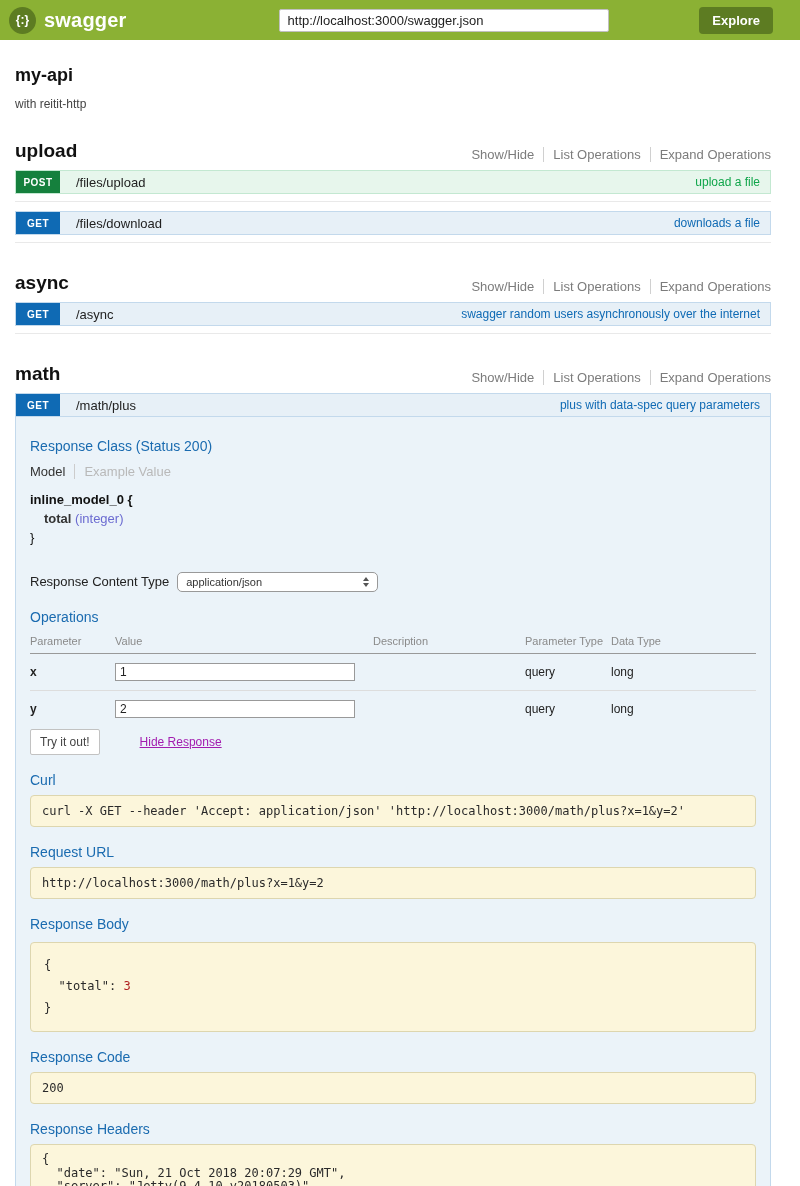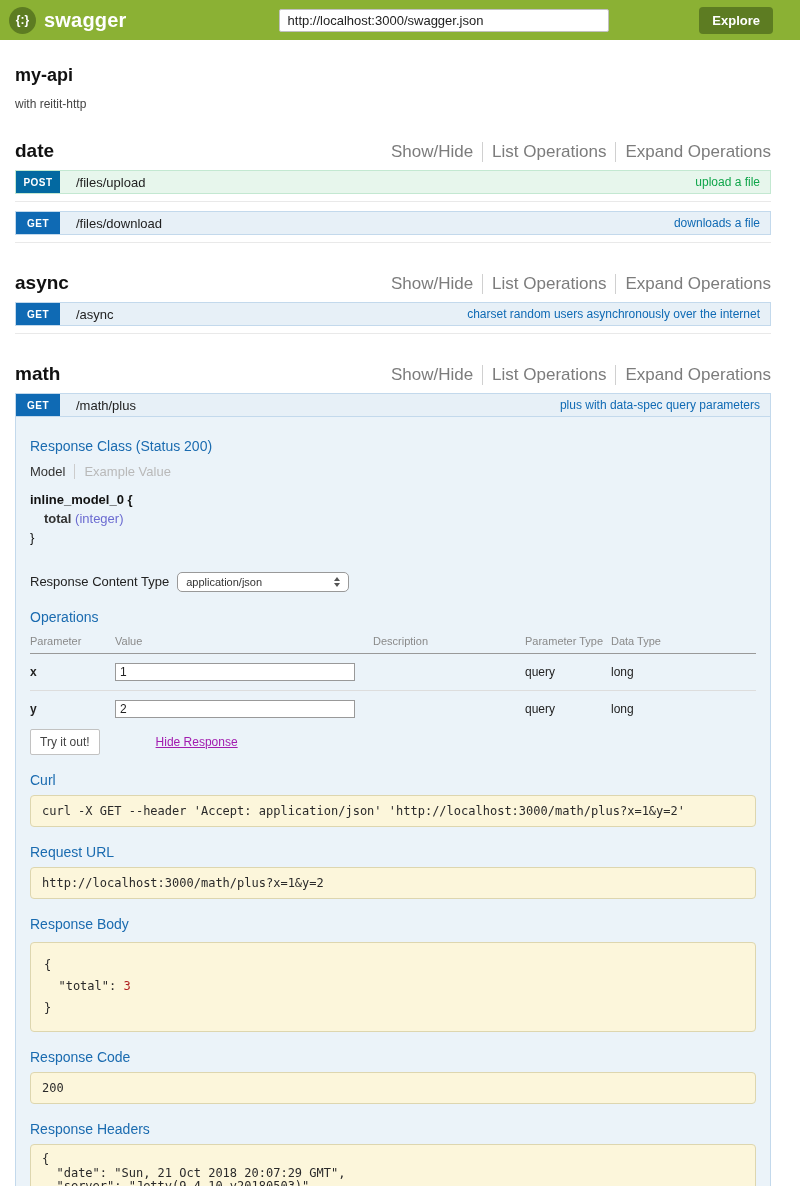--- a/index.html
+++ b/index.html
@@ -17,69 +17,69 @@
                  font-size:13px; font-weight:bold; padding:6px 13px; cursor:pointer; }
 
   
   .wrap { padding:0 29px 0 15px; }
   .api-title { font-size:18px; font-weight:bold; color:#111; margin-top:25px; }
   .api-sub { font-size:12px; color:#444; margin-top:11px; }
 
   
   .sec-head { display:flex; align-items:flex-end; margin-top:29px; margin-bottom:8px; }
   .sec-title { font-size:19px; font-weight:bold; color:#111; }
-  .sec-links { margin-left:auto; display:flex; align-items:center; font-size:17px; color:#7c7c7c; }
+  .sec-links { margin-left:auto; display:flex; align-items:center; font-size:13px; color:#7c7c7c; }
   .sec-links a { color:#7c7c7c; text-decoration:none; padding:0 9px; cursor:pointer; }
   .sec-links a + a { border-left:1px solid #d0d0d0; }
   .sec-links a:last-child { padding-right:0; }
 
   
   .op-head { display:flex; align-items:stretch; height:24px; border:1px solid; cursor:pointer; }
   .op-head.get  { background:#e7f0f7; border-color:#c3d9ec; }
   .op-head.post { background:#e7f6ec; border-color:#c3e8d1; }
   .method { width:44px; display:flex; align-items:center; justify-content:center;
             color:#fff; font-size:10px; font-weight:bold; letter-spacing:0.5px; }
   .get  .method { background:#0f6ab4; }
-  .post .method { background:#0369a1; }
+  .post .method { background:#15803d; }
   .path { padding-left:16px; font-size:13px; color:#222; display:flex; align-items:center; text-decoration:none; }
   .summary { margin-left:auto; padding-right:10px; font-size:12px; display:flex; align-items:center; text-decoration:none; }
   .get  .summary { color:#0f6ab4; }
   .post .summary { color:#10a54a; }
   .op-sep { border-bottom:1px solid #e9e9e9; margin:7px 0 9px 0; }
 
   
   .op-content { background:#ebf3f9; border:1px solid #c3d9ec; border-top:none; padding:4px 14px 18px 14px; }
   .blue-h { color:#1a6bb0; font-size:14px; font-weight:normal; margin-top:17px; margin-bottom:7px; }
   .tabs { display:flex; font-size:13px; margin:10px 0 12px 0; align-items:center; }
   .tab-model { color:#333; padding-right:9px; cursor:pointer; }
   .tab-example { color:#b9b9b9; padding-left:9px; border-left:1px solid #ccc; cursor:pointer; }
   .model-sig { font-size:13px; color:#111; line-height:1.45; }
   .model-sig .sig-line1 { font-weight:bold; }
   .model-sig .prop { padding-left:14px; }
   .model-sig .prop-name { font-weight:bold; color:#333; }
   .model-sig .prop-type { color:#6b6bd1; }
   .rct-row { display:flex; align-items:center; margin-top:24px; font-size:13px; color:#222; }
-  .fake-select { margin-left:8px; width:172px; display:inline-flex; align-items:center;
+  .fake-select { margin-left:8px; width:201px; display:inline-flex; align-items:center;
                  background:#fff; border:1px solid #999; border-radius:5px; padding:3px 8px;
                  font-size:11px; color:#333; cursor:pointer; }
   .updown { margin-left:auto; display:inline-flex; flex-direction:column; gap:2px; }
   .updown i { width:0; height:0; border-left:3px solid transparent; border-right:3px solid transparent; }
   .updown .up { border-bottom:4px solid #555; }
   .updown .down { border-top:4px solid #555; }
 
   
   table.params { width:100%; border-collapse:collapse; margin-top:2px; }
   table.params th { text-align:left; font-weight:normal; font-size:11px; color:#8a8a8a;
                     padding:3px 0 6px 0; border-bottom:1px solid #999; }
   table.params td { font-size:12px; color:#222; padding:9px 0; border-bottom:1px solid #ddd; }
   table.params tr:last-child td { border-bottom:none; }
   td.pname { font-weight:bold; }
   .p-input { width:240px; height:18px; border:1px solid #999; padding:1px 4px; font-size:12px;
              font-family:"Liberation Sans",sans-serif; color:#222; }
-  .try-row { display:flex; align-items:center; gap:32px; margin-top:2px; }
+  .try-row { display:flex; align-items:center; gap:16px; margin-top:2px; }
   .try-btn { background:#fff; border:1px solid #c2c2c2; border-radius:2px; padding:5px 9px;
              font-size:12px; color:#444; cursor:pointer; font-family:"Liberation Sans",sans-serif; }
   .hide-link { font-size:12px; color:#a21caf; text-decoration:underline; cursor:pointer;padding-left:24px; }
 
   
   .cream { background:#fcf6db; border:1px solid #ddd6af; border-radius:4px; padding:8px 11px;
            font-family:"DejaVu Sans Mono", monospace; font-size:12px; color:#2a2a2a;
            white-space:pre-wrap; word-break:break-all; }
   .cream.body-box { padding:12px 13px; line-height:1.8; margin-top:10px; }
   .cream.headers-box { line-height:1.12; }
@@ -97,21 +97,21 @@
   <input class="url-input" type="text" value="http://localhost:3000/swagger.json" style="">
   <button class="explore-btn">Explore</button>
 </div>
 
 <div class="wrap">
 
   <h1 class="api-title">my-api</h1>
   <div class="api-sub">with reitit-http</div>
 
   <div class="sec-head">
-    <div class="sec-title">date</div>
+    <div class="sec-title">upload</div>
     <div class="sec-links">
       <a>Show/Hide</a>
       <a>List Operations</a>
       <a>Expand Operations</a>
     </div>
   </div>
   <div class="op-head post">
     <span class="method">POST</span>
     <a class="path">/files/upload</a>
     <a class="summary">upload a file</a>
@@ -128,21 +128,21 @@
     <div class="sec-title">async</div>
     <div class="sec-links">
       <a>Show/Hide</a>
       <a>List Operations</a>
       <a>Expand Operations</a>
     </div>
   </div>
   <div class="op-head get">
     <span class="method">GET</span>
     <a class="path">/async</a>
-    <a class="summary">charset random users asynchronously over the internet</a>
+    <a class="summary">swagger random users asynchronously over the internet</a>
   </div>
   <div class="op-sep"></div>
 
   <div class="sec-head">
     <div class="sec-title">math</div>
     <div class="sec-links">
       <a>Show/Hide</a>
       <a>List Operations</a>
       <a>Expand Operations</a>
     </div>

